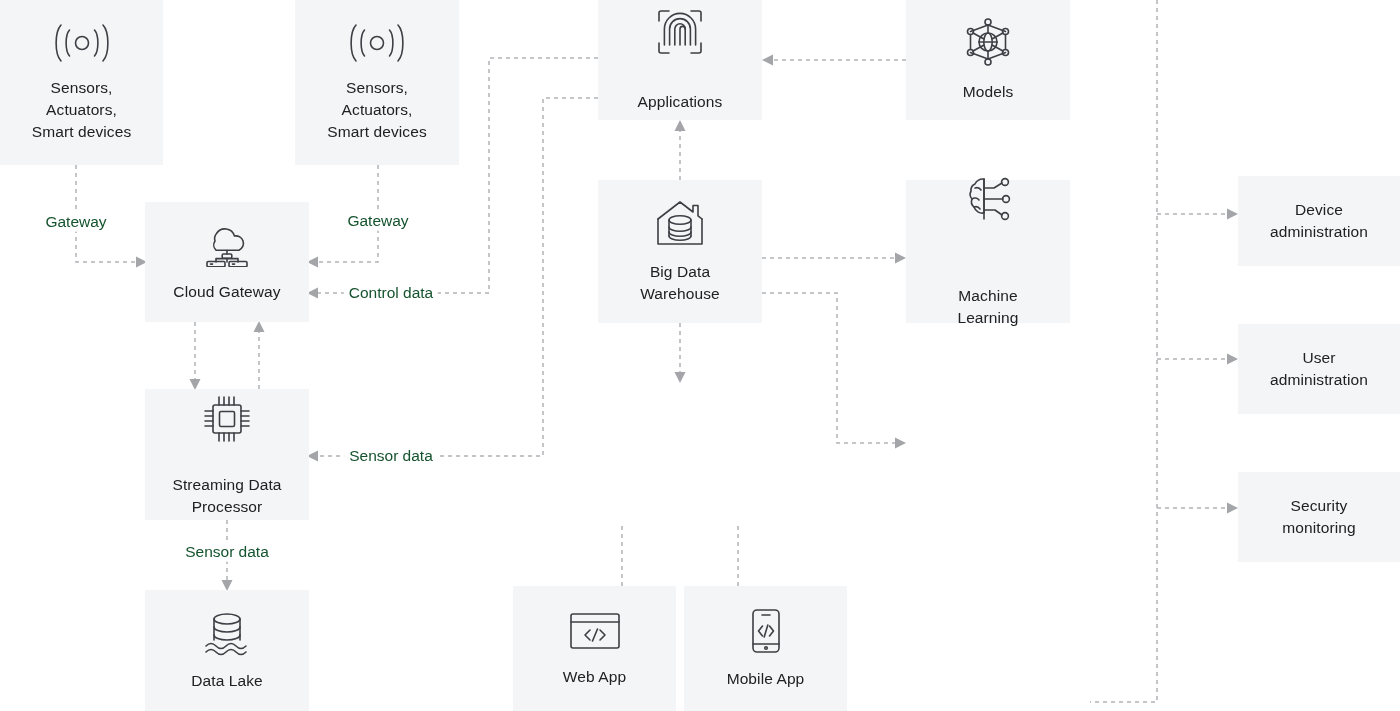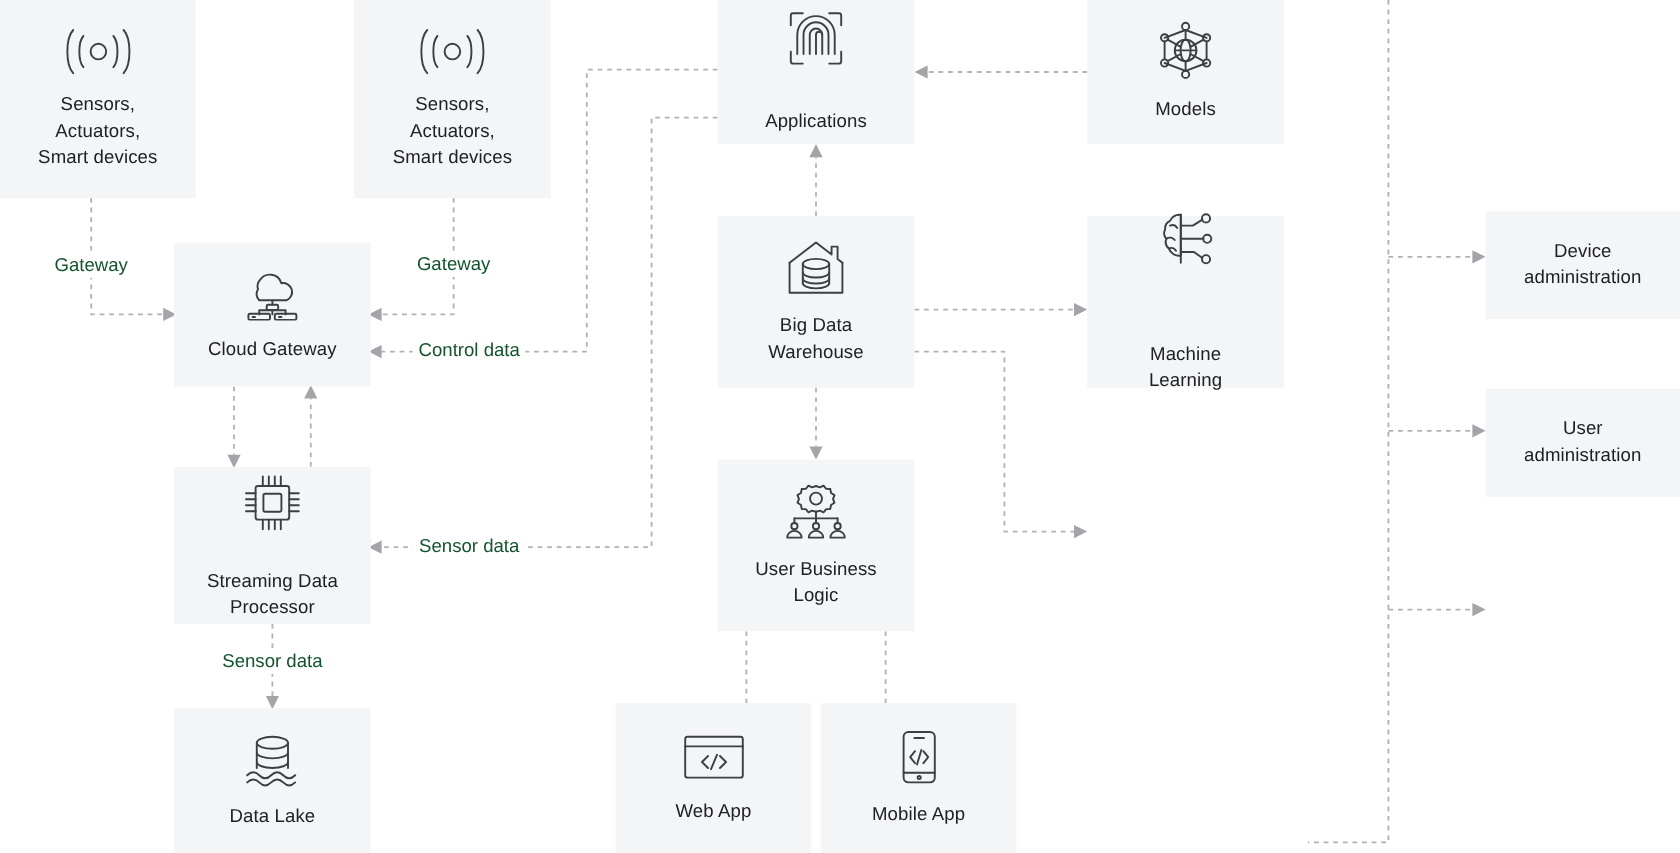--- a/index.html
+++ b/index.html
@@ -243,39 +243,20 @@
         <path d="M39,21 L39,37"></path>
         <path d="M17,28 a11,4.3 0 0 0 22,0"></path>
         <path d="M17,33 a11,4.3 0 0 0 22,0"></path>
         <path d="M17,37 a11,4.3 0 0 0 22,0"></path>
       </svg>
     </span>
     <span class="label">Big Data
 Warehouse</span>
   </div>
 
-  <div class="node" style="left:598px; top:383px; width:164px; height:143px;">
-    <span class="icon">
-      <svg width="56" height="48" viewBox="0 0 56 48">
-        <path d="M28,3 l3.2,1.1 3.1,-1.4 2.2,2.6 3.4,0.2 0.6,3.3 2.9,1.8 -1.2,3.2 1.2,3.2 -2.9,1.8 -0.6,3.3 -3.4,0.2 -2.2,2.6 -3.1,-1.4 -3.2,1.1 -3.2,-1.1 -3.1,1.4 -2.2,-2.6 -3.4,-0.2 -0.6,-3.3 -2.9,-1.8 1.2,-3.2 -1.2,-3.2 2.9,-1.8 0.6,-3.3 3.4,-0.2 2.2,-2.6 3.1,1.4 Z"></path>
-        <circle cx="28" cy="13.5" r="5"></circle>
-        <path d="M28,24 L28,30"></path>
-        <path d="M10,30 L46,30"></path>
-        <path d="M10,30 L10,34 M28,30 L28,34 M46,30 L46,34"></path>
-        <circle cx="10" cy="36.5" r="2.6"></circle>
-        <circle cx="28" cy="36.5" r="2.6"></circle>
-        <circle cx="46" cy="36.5" r="2.6"></circle>
-        <path d="M4,46 a6,5.6 0 0 1 12,0 Z"></path>
-        <path d="M22,46 a6,5.6 0 0 1 12,0 Z"></path>
-        <path d="M40,46 a6,5.6 0 0 1 12,0 Z"></path>
-      </svg>
-    </span>
-    <span class="label">User Business
-Logic</span>
-  </div>
 
   <div class="node" style="left:513px; top:586px; width:163px; height:125px;">
     <span class="icon">
       <svg width="54" height="42" viewBox="0 0 54 42">
         <rect x="3" y="4" width="48" height="34" rx="2"></rect>
         <path d="M3,12 L51,12"></path>
         <path d="M22,20 L17,25 L22,30"></path>
         <path d="M32,20 L37,25 L32,30"></path>
         <path d="M29.5,19 L24.5,31"></path>
       </svg>
@@ -345,20 +326,24 @@
   <div class="node plain" style="left:1238px; top:176px; width:162px; height:90px;">
     <span class="label">Device
 administration</span>
   </div>
 
   <div class="node plain" style="left:1238px; top:324px; width:162px; height:90px;">
     <span class="label">User
 administration</span>
   </div>
 
+  <div class="node plain" style="left:1238px; top:472px; width:162px; height:90px;">
+    <span class="label">Security
+monitoring</span>
+  </div>
 
   <div class="edge-label" style="left:76px; top:222px;">Gateway</div>
   <div class="edge-label" style="left:378px; top:221px;">Gateway</div>
   <div class="edge-label" style="left:391px; top:293px;">Control data</div>
   <div class="edge-label" style="left:391px; top:456px;">Sensor data</div>
   <div class="edge-label" style="left:227px; top:552px;">Sensor data</div>
 
 </div>
 
 </body></html>

